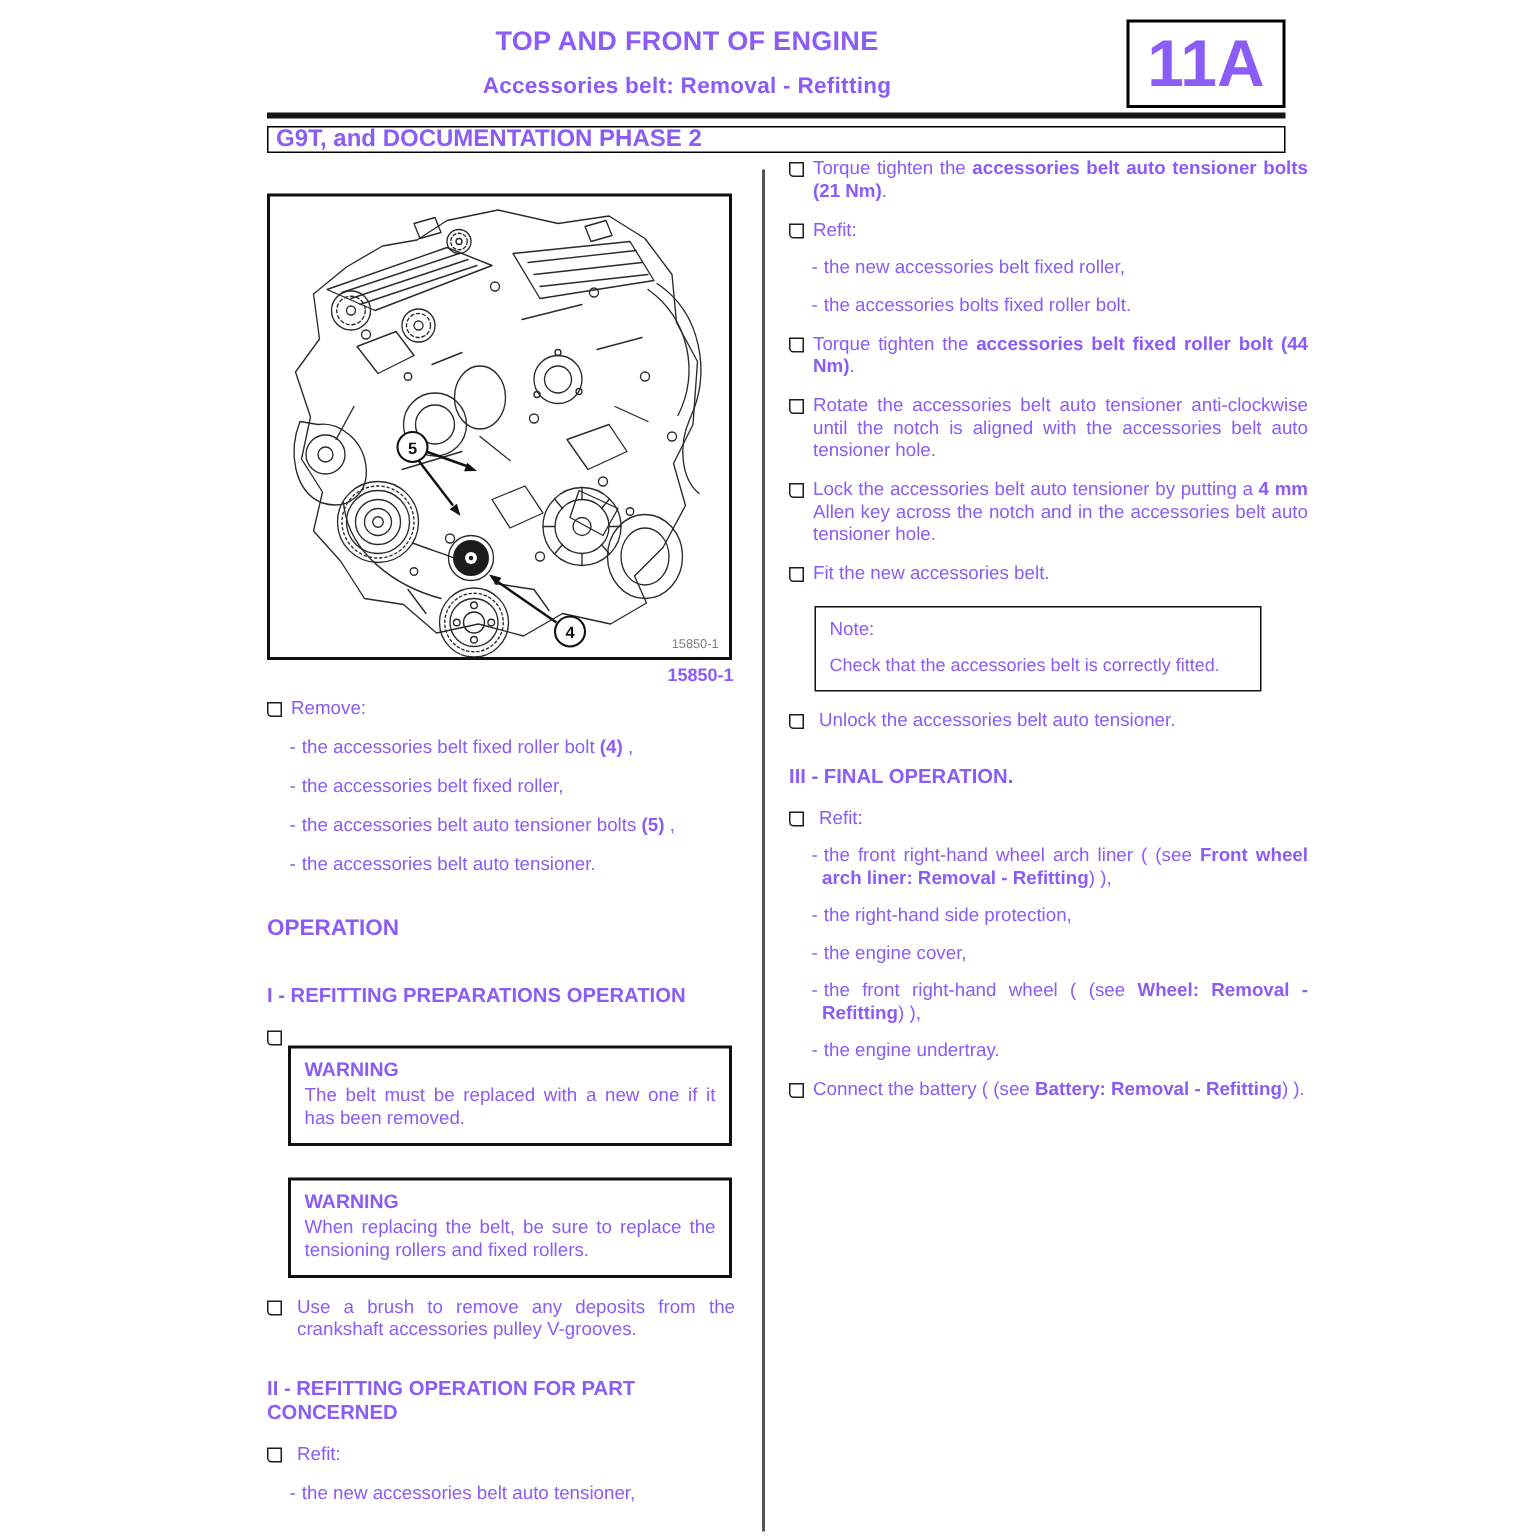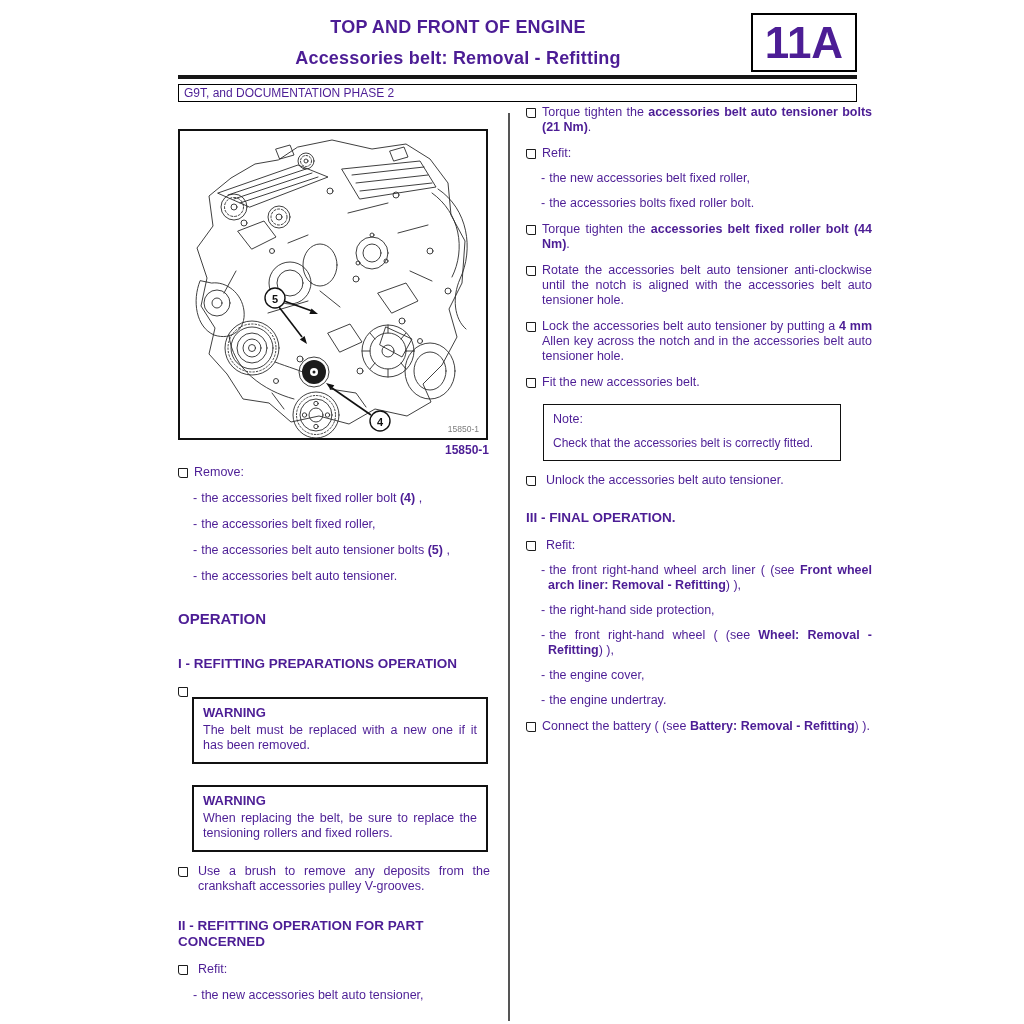--- a/index.html
+++ b/index.html
@@ -1,34 +1,34 @@
 <!DOCTYPE html>
 <html><head>
 <meta charset="utf-8">
 <style>
   html,body { margin:0; padding:0; background:#e8e8e8; }
   .page {
     position:relative; width:1024px; height:1024px; margin:0 auto;
-    background:#ffffff; color:#4c1d95; overflow:hidden;
+    background:#ffffff; color:#8b5cf6; overflow:hidden;
     font-family:"Liberation Sans","DejaVu Sans",sans-serif;
     -webkit-font-smoothing:antialiased;
   }
   
   .titles { position:absolute; left:178px; top:16px; width:560px; text-align:center; }
   .title    { font-size:18px; font-weight:bold; line-height:22px; letter-spacing:.2px; }
-  .subtitle { font-size:18px; font-weight:bold; line-height:22px; margin-top:9px; letter-spacing:.2px; }
+  .subtitle { font-size:15px; font-weight:bold; line-height:22px; margin-top:9px; letter-spacing:.2px; }
   .code-box {
     position:absolute; left:751px; top:13px; width:102px; height:55px;
     border:2px solid #000; display:flex; align-items:center; justify-content:center;
     font-size:44px; font-weight:bold; letter-spacing:0px;
   }
   .rule { position:absolute; left:178px; top:75px; width:679px; height:4px; background:#161616; }
   .model-box {
     position:absolute; left:178px; top:84px; width:672px; height:16px;
-    border:1px solid #000; font-size:12px; line-height:16px; padding-left:5px;
+    border:1px solid #000; font-size:16px; line-height:16px; padding-left:5px;font-weight:bold;
   }
   
   .divider { position:absolute; left:508px; top:113px; width:2px; height:908px; background:#555; }
   .col-left  { position:absolute; left:178px; top:129px; width:312px; }
   .col-right { position:absolute; left:526px; top:105px; width:346px; }
   
   .figure-frame { width:306px; height:307px; border:2px solid #111; position:relative; background:#fff; }
   .figure-frame svg { width:100%; height:100%; display:block; font-family:inherit; }
   .fig-caption { text-align:right; font-size:12px; font-weight:600; margin:3px 1px 0 0; line-height:14px; }
   
@@ -268,22 +268,22 @@
       <span class="checkbox"></span><span>Unlock the accessories belt auto tensioner.</span>
     </div>
 
     <div class="h-section mt22">III - FINAL OPERATION.</div>
 
     <div class="item mt12">
       <span class="checkbox"></span><span>Refit:</span>
     </div>
     <div class="sub"><span class="dash">-</span><span>the front right-hand wheel arch liner ( (see </span><b>Front wheel arch liner: Removal - Refitting</b><span>) ),</span></div>
     <div class="sub"><span class="dash">-</span><span>the right-hand side protection,</span></div>
+    <div class="sub"><span class="dash">-</span><span>the engine cover,</span></div>
     <div class="sub"><span class="dash">-</span><span>the front right-hand wheel ( (see </span><b>Wheel: Removal - Refitting</b><span>) ),</span></div>
-    <div class="sub"><span class="dash">-</span><span>the engine cover,</span></div>
     <div class="sub"><span class="dash">-</span><span>the engine undertray.</span></div>
 
     <div class="item">
       <span class="checkbox"></span><span>Connect the battery ( (see </span><b>Battery: Removal - Refitting</b><span>) ).</span>
     </div>
 
   </div>
 </div>
 
 </body></html>

